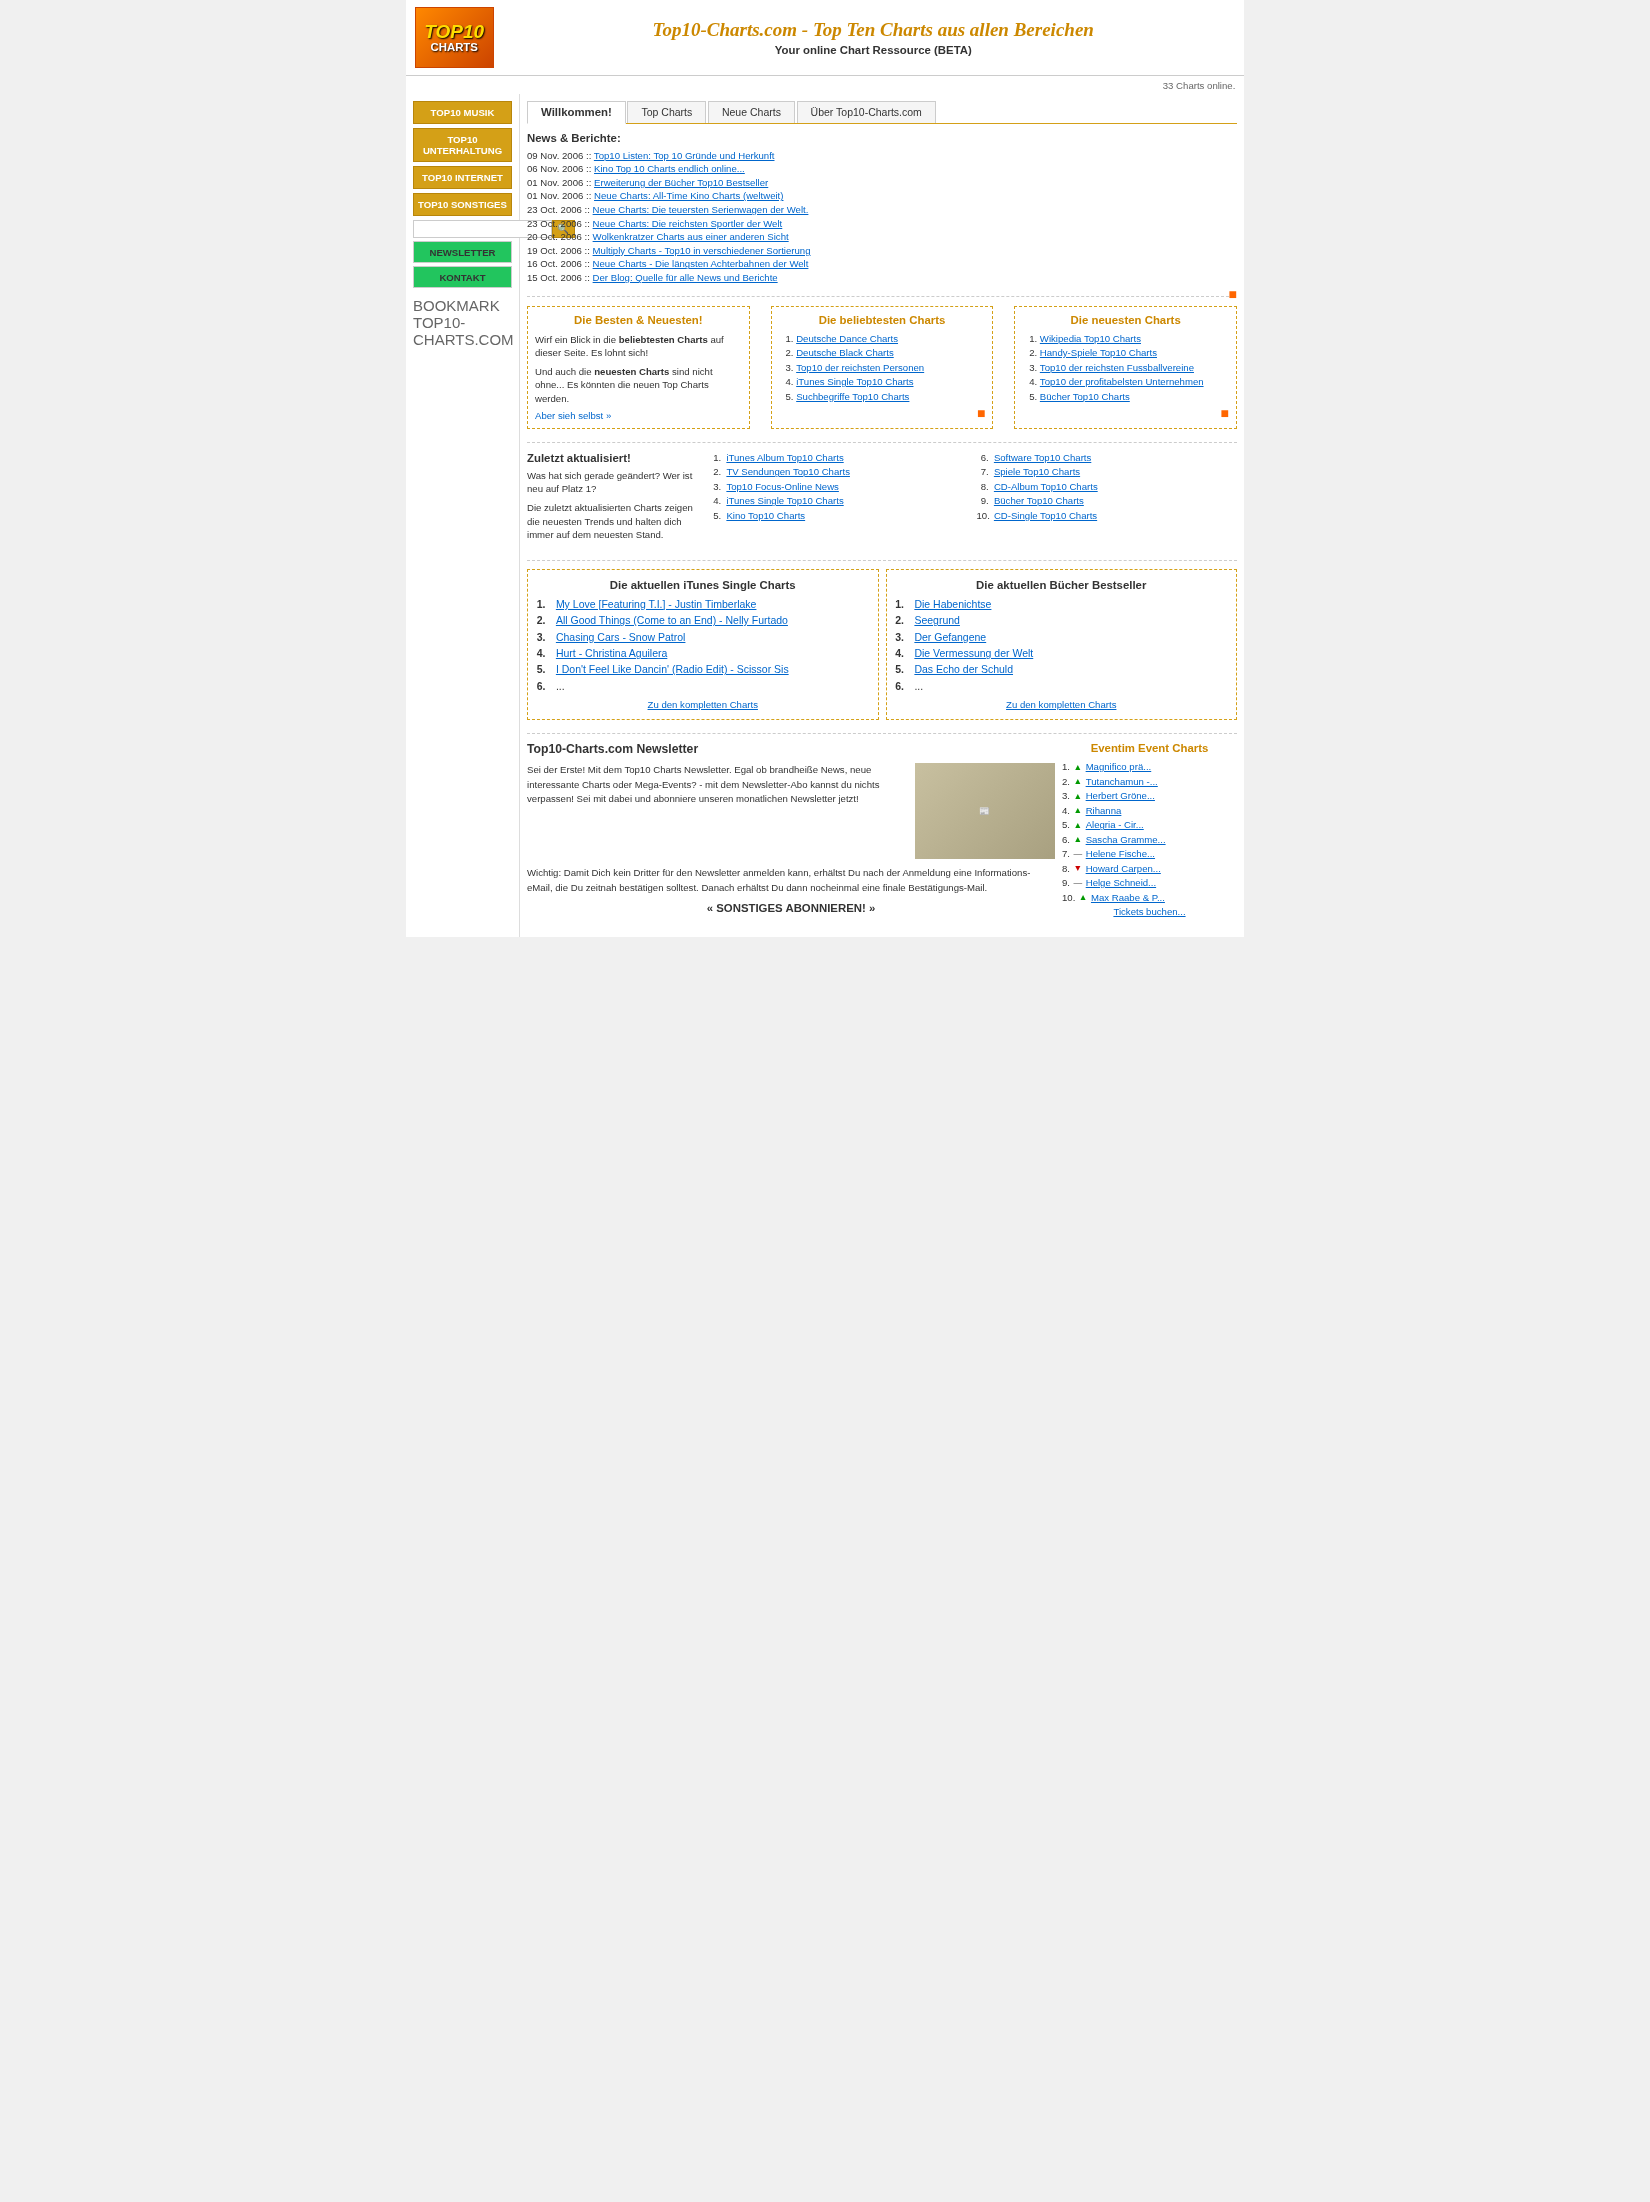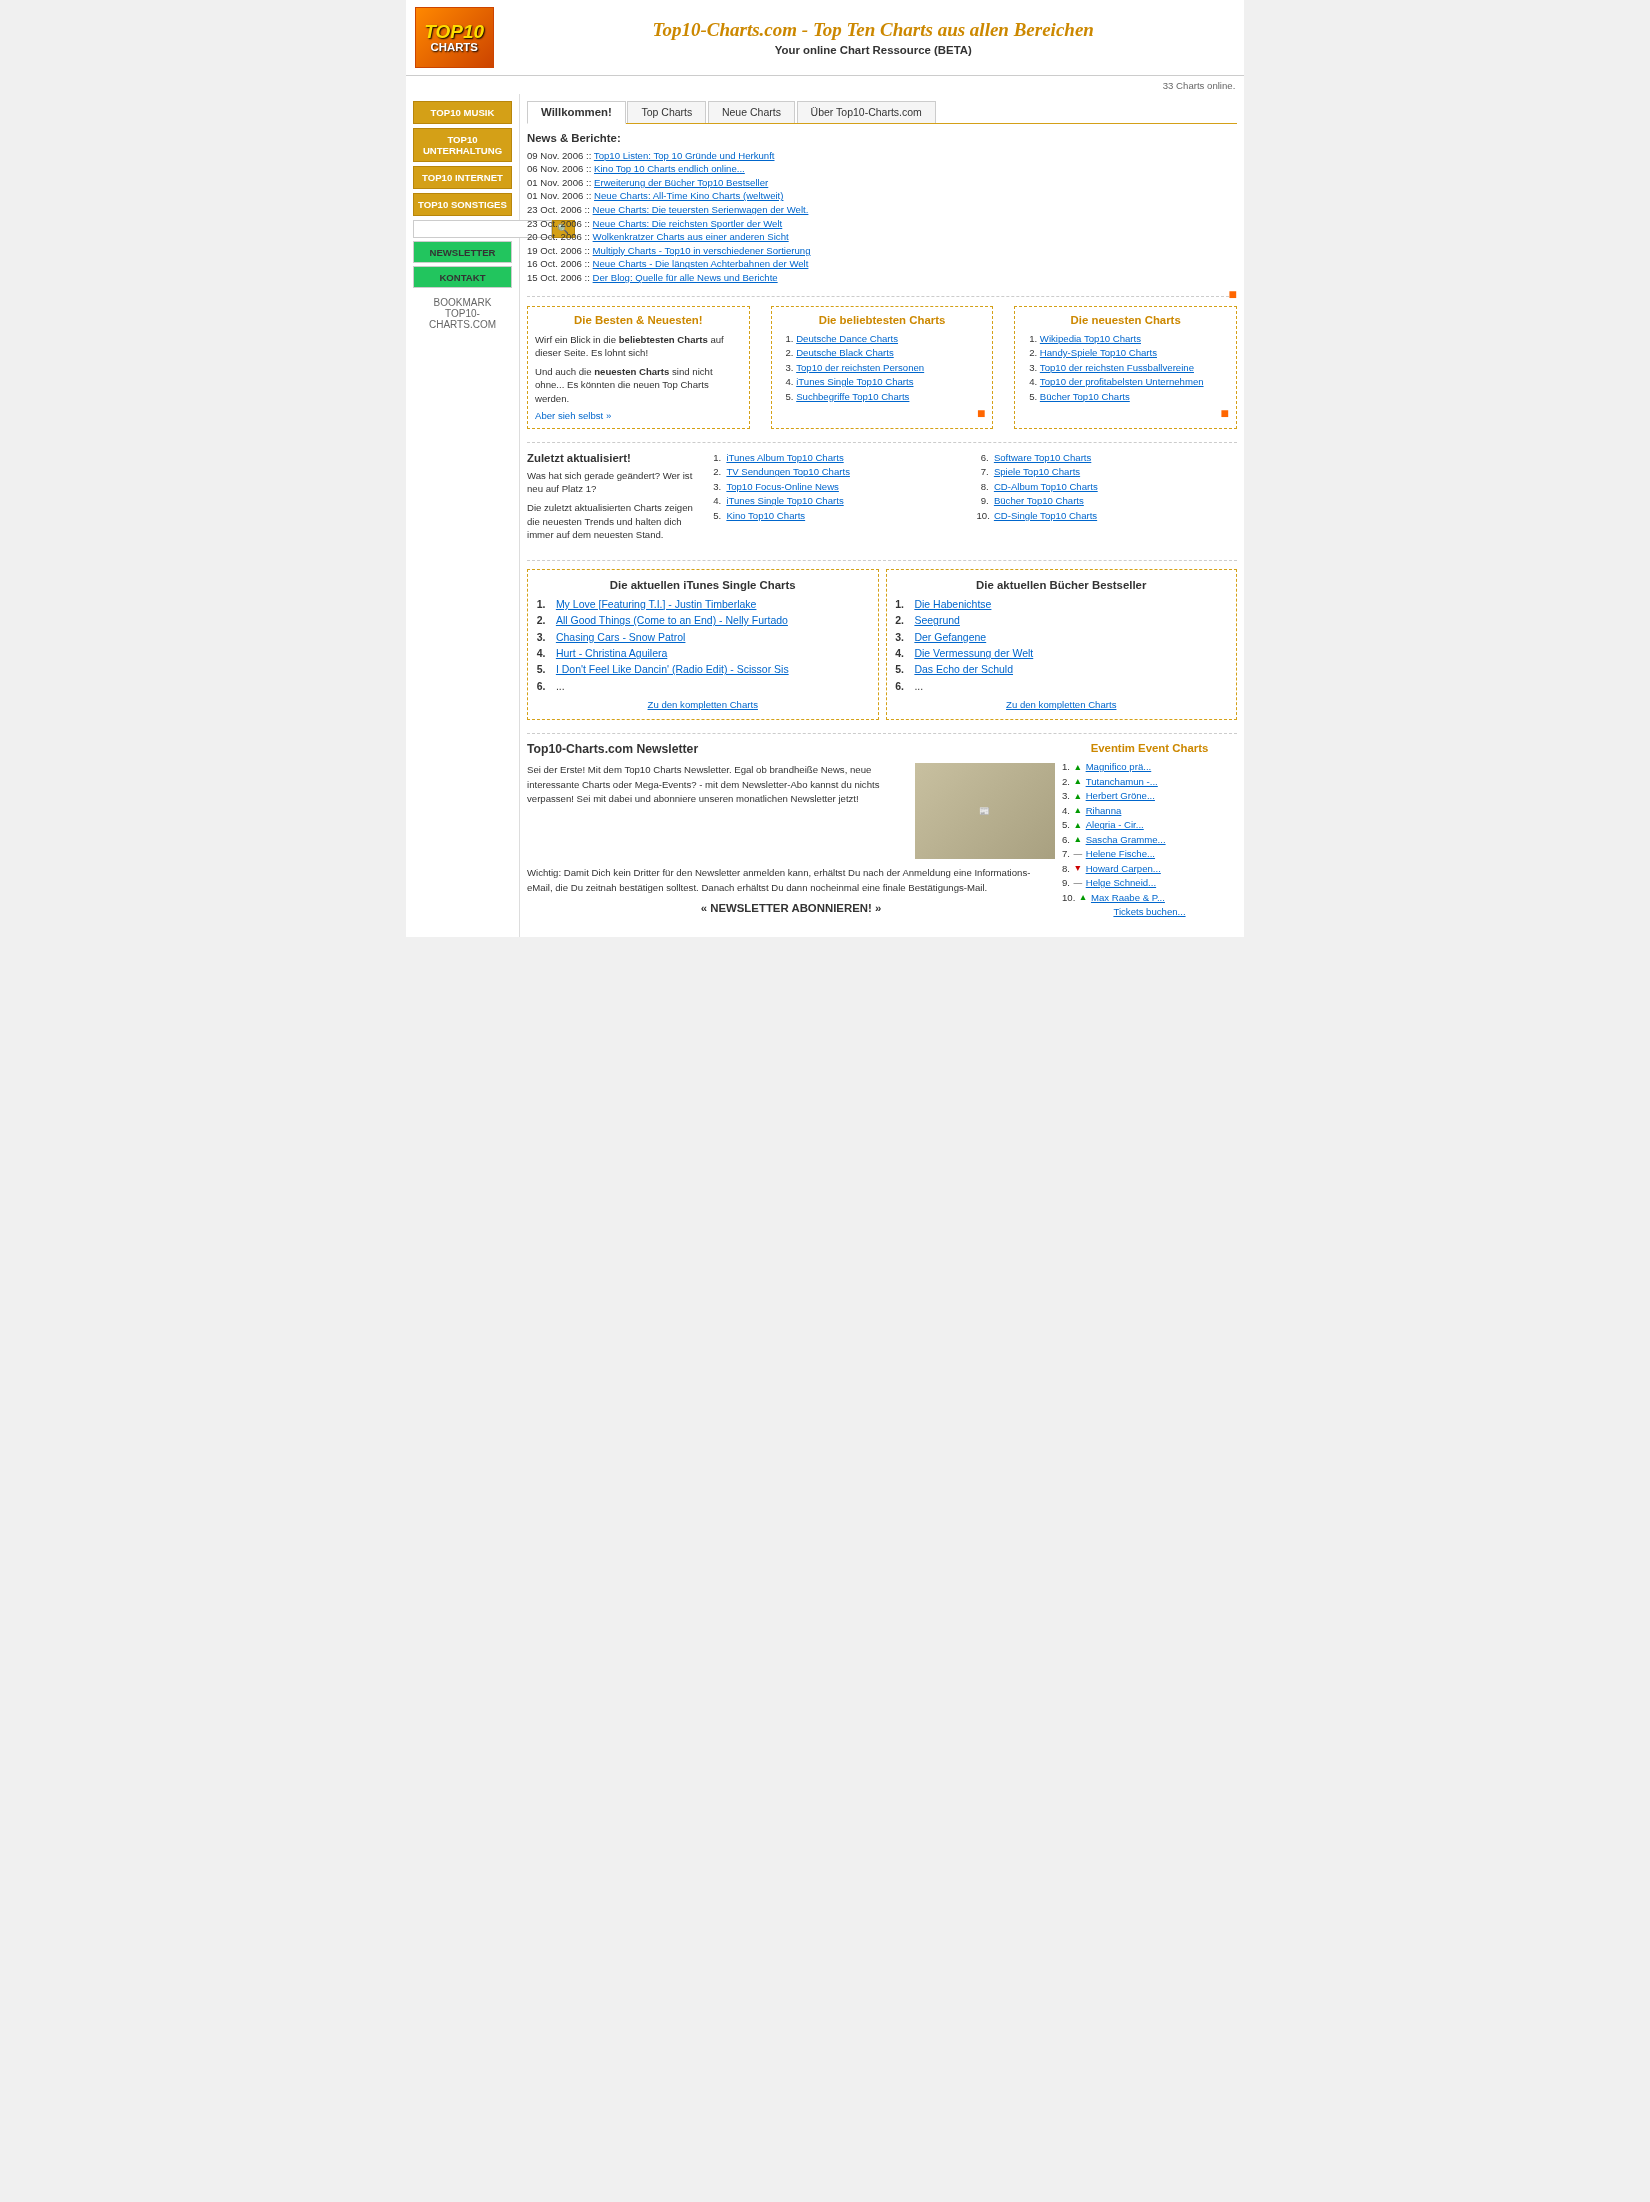--- a/index.html
+++ b/index.html
@@ -18,21 +18,21 @@
     
     #main-layout { display: flex; }
     
     
     #sidebar { width: 114px; flex-shrink: 0; padding: 7px; background: #fff; border-right: 0.9px solid #ddd; }
     .sidebar-btn { display: block; width: 100%; text-align: center; padding: 5.2px 3.5px; margin-bottom: 3.5px; background: #d4a017; color: #fff; font-weight: bold; font-size: 9.6px; text-decoration: none; border: 0.9px solid #b8860b; cursor: pointer; }
     .search-row { display: flex; margin-bottom: 3.5px; }
     .search-input { flex: 1; border: 0.9px solid #ccc; padding: 2.6px; font-size: 9.6px; }
     .search-btn { background: #d4a017; border: 0.9px solid #b8860b; padding: 1.7px 4.4px; cursor: pointer; color: #fff; font-size: 9.6px; }
     .sidebar-link-btn { display: block; width: 100%; text-align: center; padding: 4.4px 3.5px; margin-bottom: 3.5px; background: #22c55e; color: #333; font-size: 9.6px; font-weight: bold; text-decoration: none; border: 0.9px solid #ccc; }
-    #bookmark { text-align: center; font-size: 10px; color: #666; margin-top: 8.7px; }
+    #bookmark { text-align: left; font-size: 15px; color: #666; margin-top: 8.7px; }
     
     
     #content { flex: 1; padding: 7px; }
     
     
     #tabs { display: flex; margin-bottom: 8.7px; border-bottom: 1.7px solid #d4a017; }
     .tab { padding: 4.4px 13px; border: 0.9px solid #ccc; border-bottom: none; background: #f5f5f5; cursor: pointer; font-size: 10.5px; margin-right: 1.7px; }
     .tab.active { background: #fff; border-bottom: 1.7px solid #fff; margin-bottom: -1.7px; font-weight: bold; }
     .tab-willkommen { font-weight: bold; font-size: 11.4px; }
     
@@ -340,21 +340,21 @@
         <div class="newsletter-box">
           <h3>Top10-Charts.com Newsletter</h3>
           <div class="newsletter-content">
             <div class="newsletter-text">
               <p>Sei der Erste! Mit dem Top10 Charts Newsletter. Egal ob brandheiße News, neue interessante Charts oder Mega-Events? - mit dem Newsletter-Abo kannst du nichts verpassen! Sei mit dabei und abonniere unseren monatlichen Newsletter jetzt!</p>
             </div>
             <div class="newsletter-img" style="background: linear-gradient(135deg, #c8c0a0, #a8a080); display:flex; align-items:center; justify-content:center; color:#666; font-size:8.7px;">📰</div>
           </div>
           <p>Wichtig: Damit Dich kein Dritter für den Newsletter anmelden kann, erhältst Du nach der Anmeldung eine Informations-eMail, die Du zeitnah bestätigen solltest. Danach erhältst Du dann nocheinmal eine finale Bestätigungs-Mail.</p>
           <div class="newsletter-subscribe">
-            <a href="#">« NEWSLETTER ABONNIEREN! »</a>
+            <a href="#">« SONSTIGES ABONNIEREN! »</a>
           </div>
         </div>
 
         <div class="events-box">
           <h3>Eventim Event Charts</h3>
           <ul class="events-list">
             <li>
                 <span>1.</span>
                 <span class="trend-up">▲</span>
                 <a href="#">Magnifico prä...</a>

